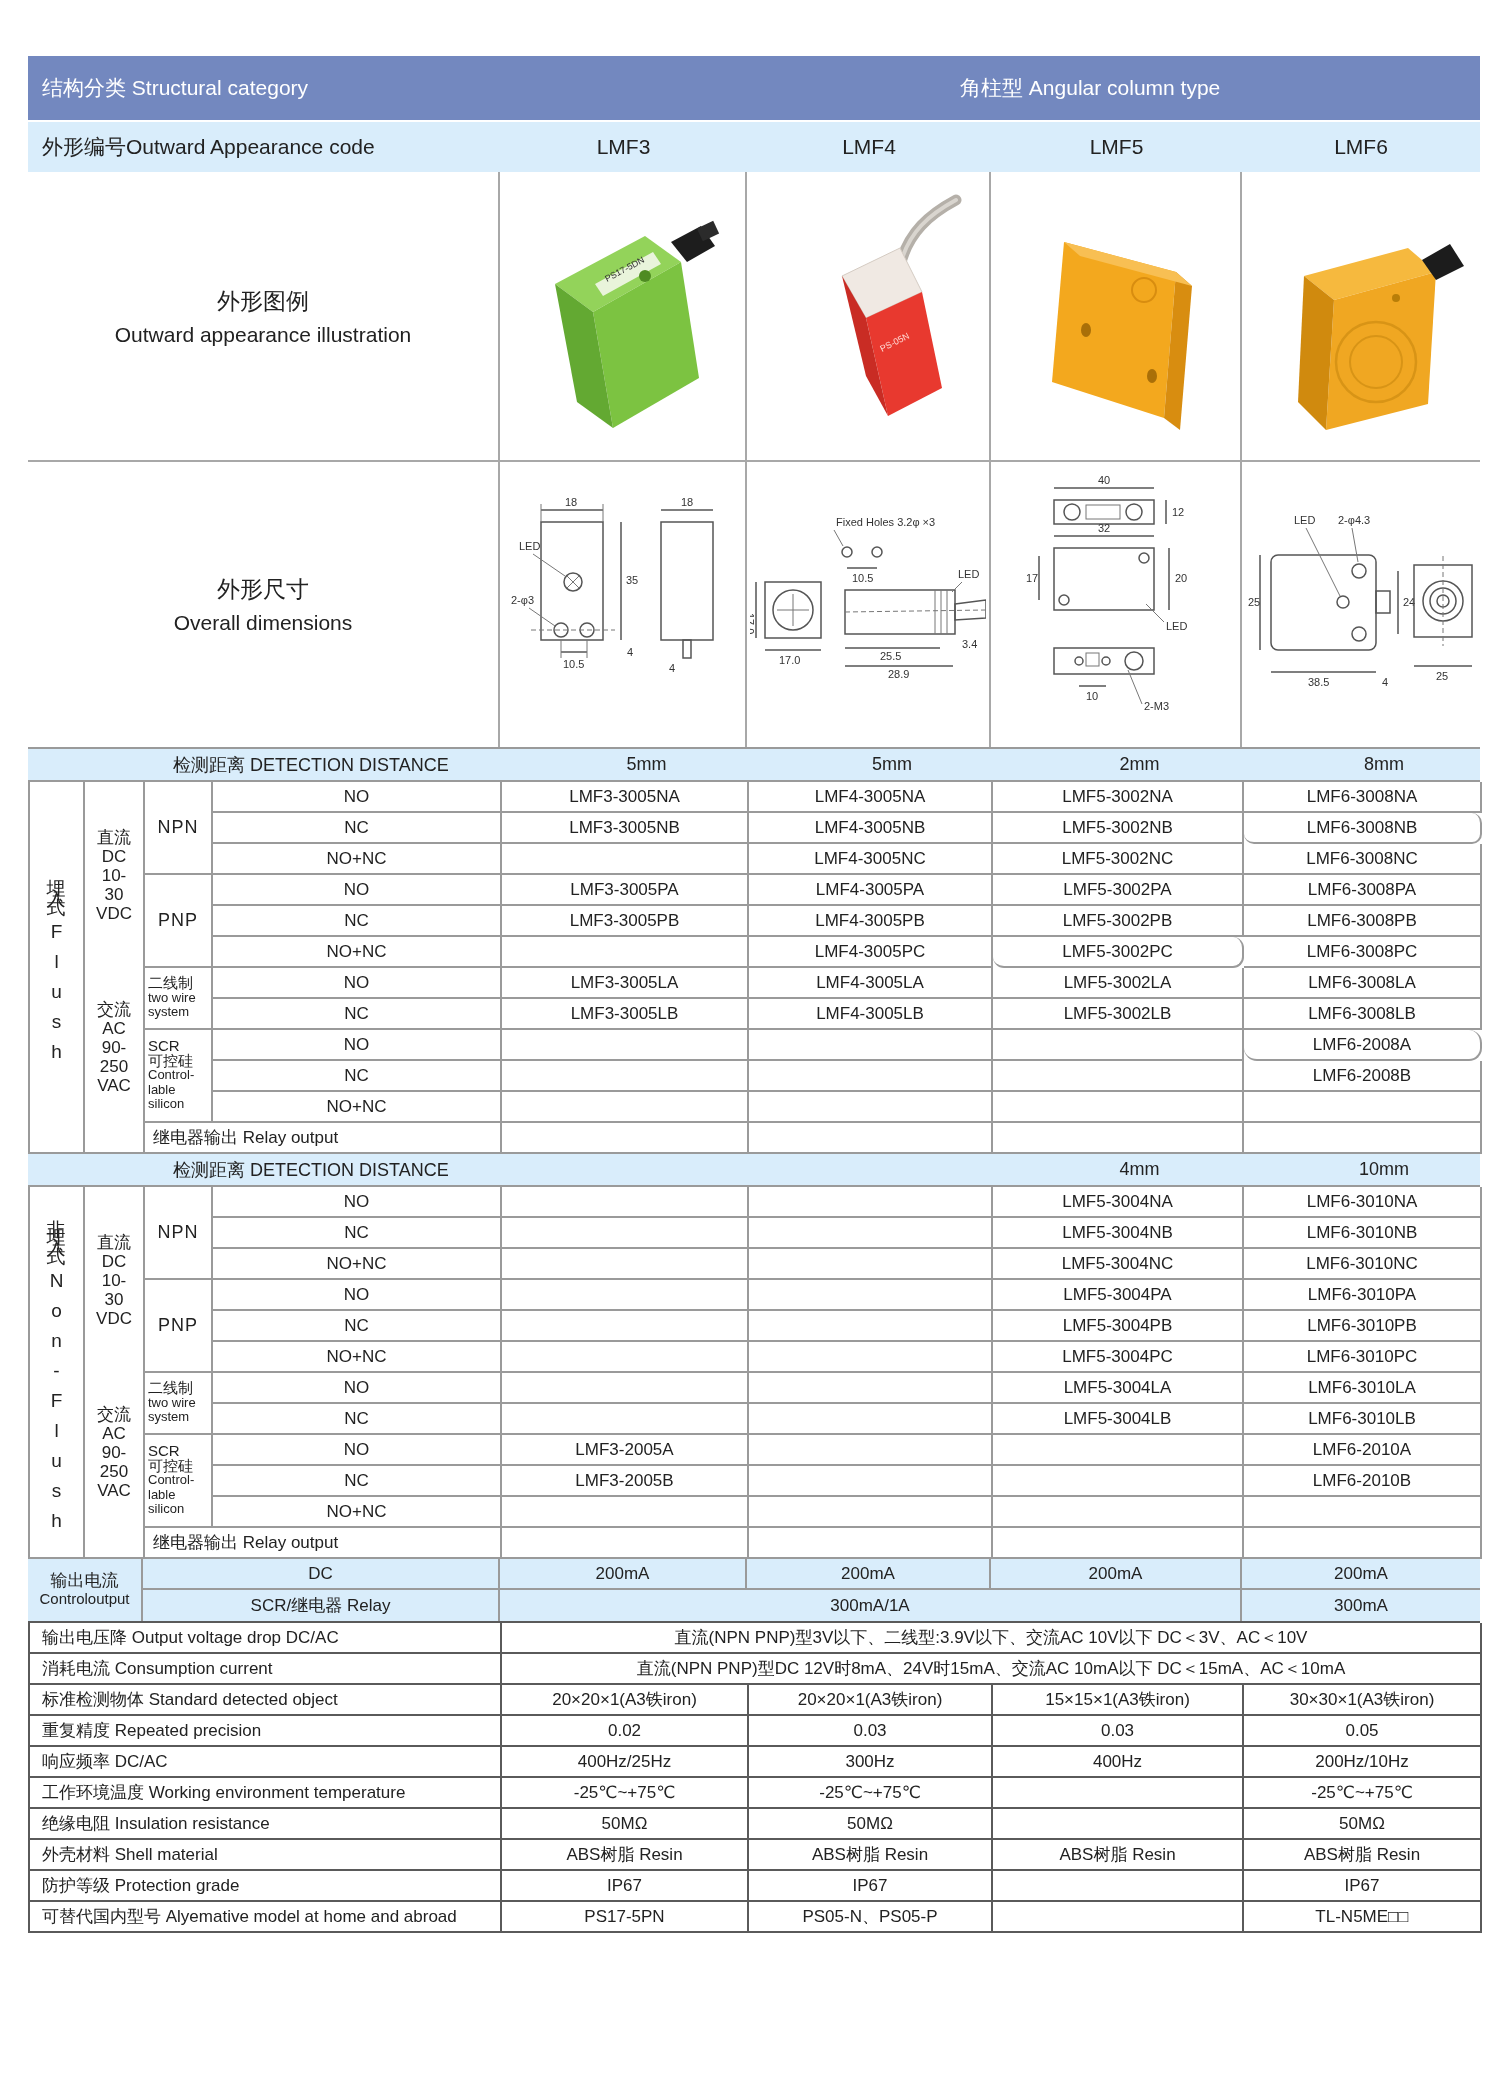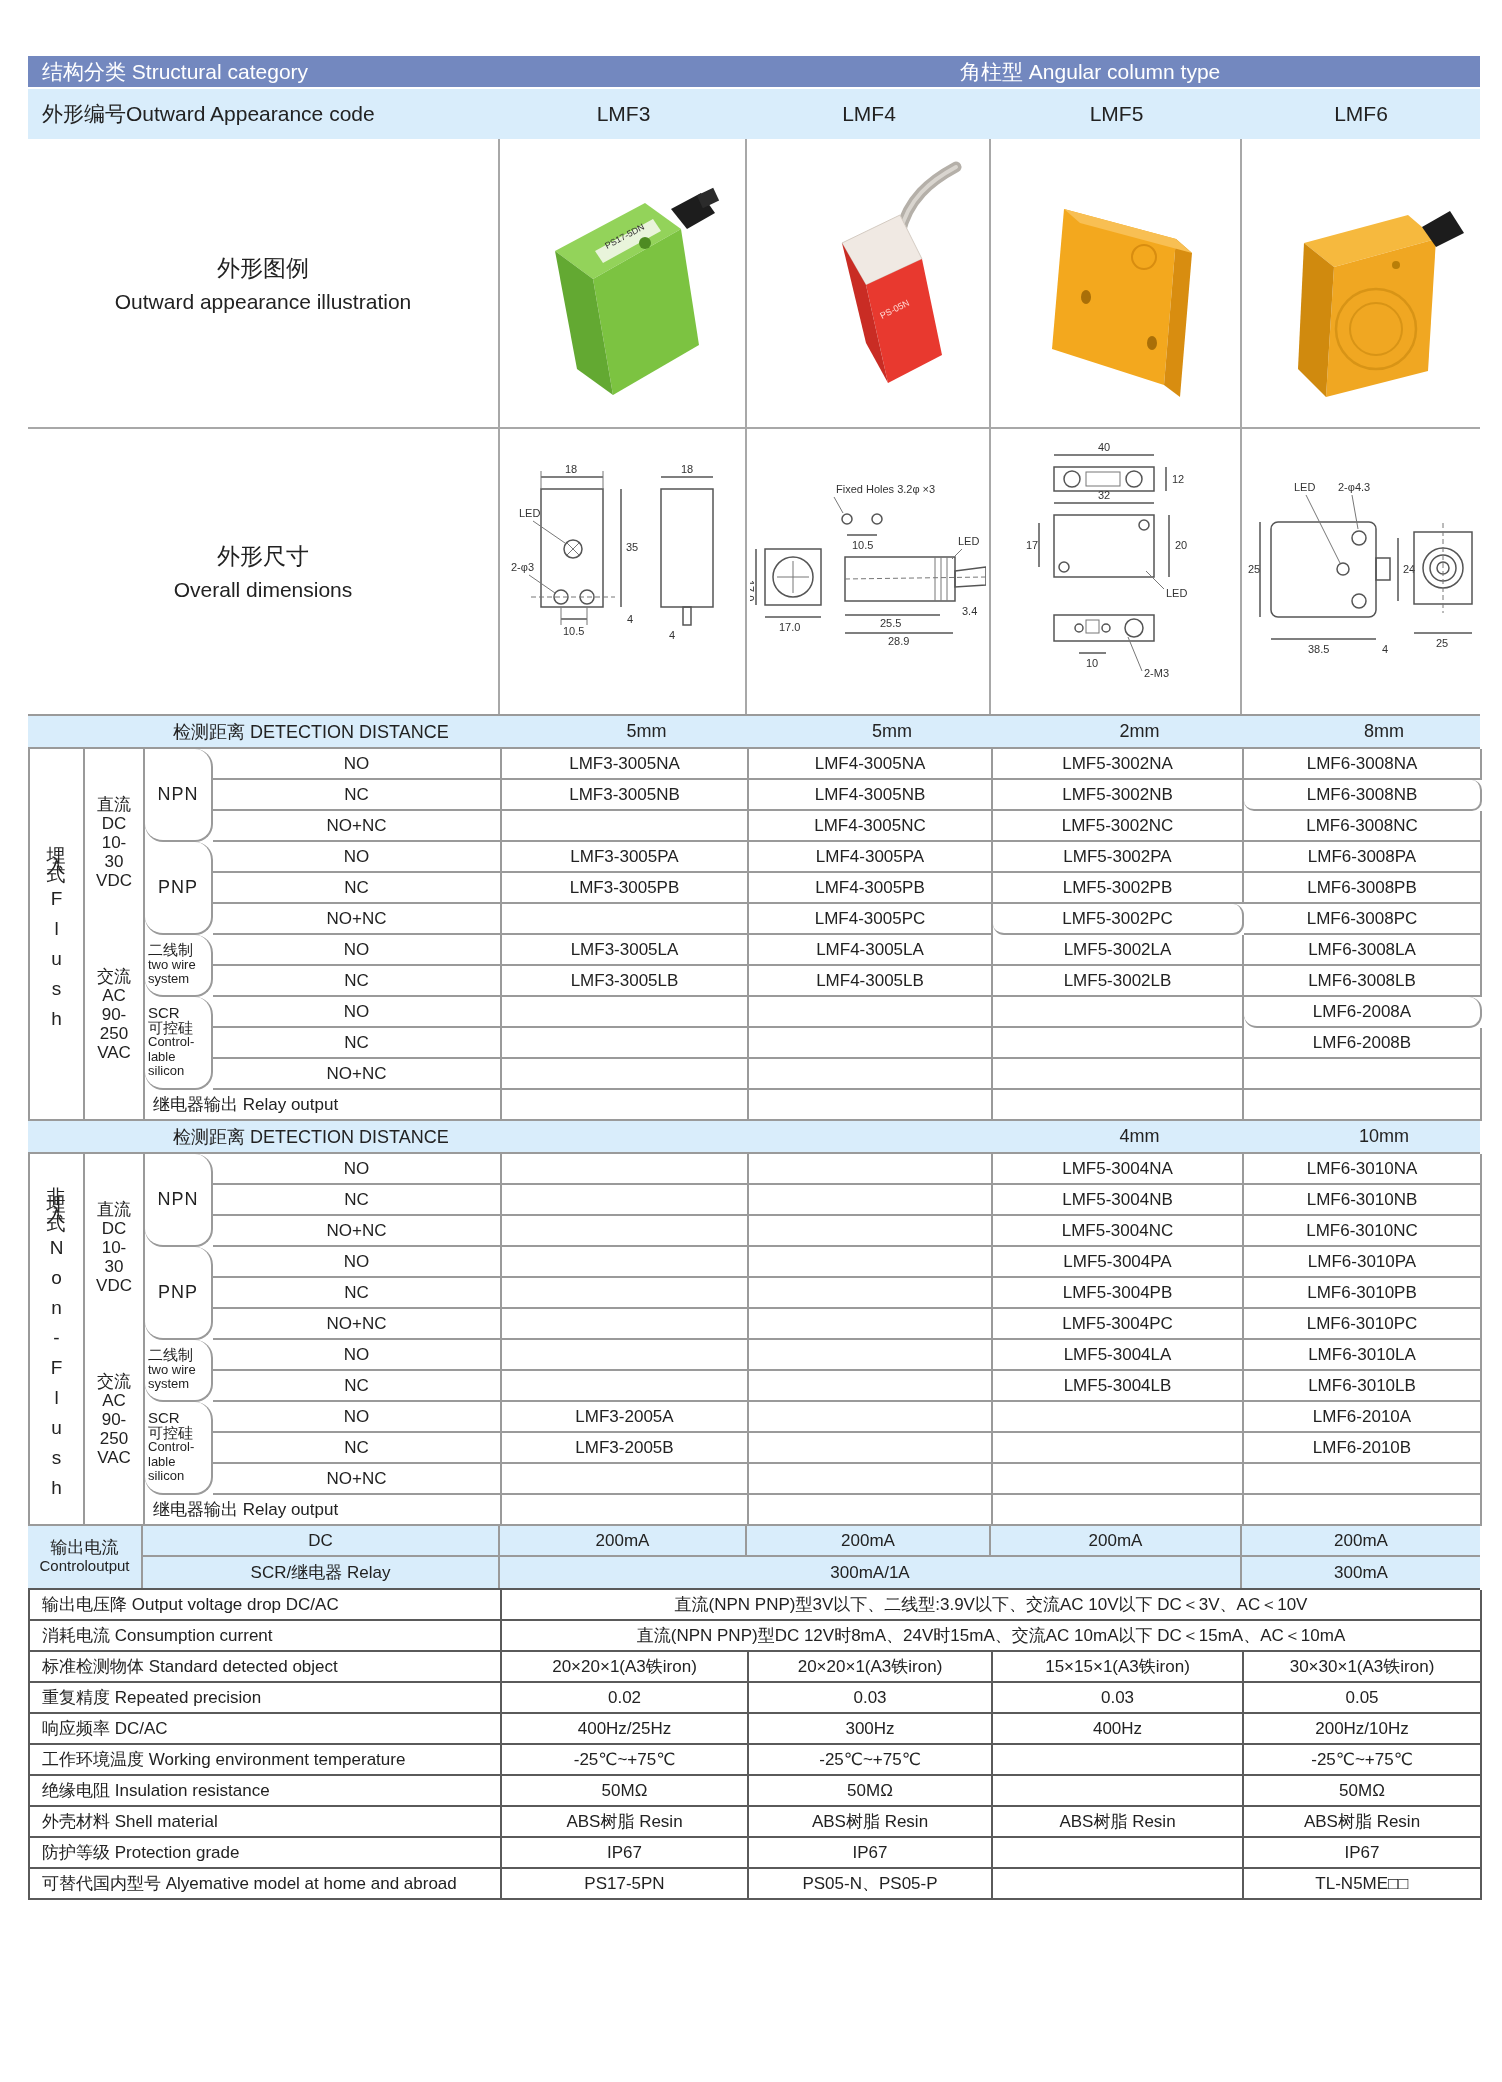--- a/index.html
+++ b/index.html
@@ -15,21 +15,21 @@
   .content{margin-left:28px;width:1452px;}
 
   
   .title-block{margin-top:17px;height:130px;background:var(--header_blue);
     border-radius:26px 26px 0 0;display:flex;flex-direction:column;justify-content:center;
     align-items:flex-end;padding-right:26px;color:#fff;}
   .title-zh{font-size:38px;font-weight:bold;line-height:1.2;}
   .title-en{font-size:46px;font-weight:bold;line-height:1.1;letter-spacing:1px;}
 
   
-  .cat-bar{margin-top:56px;height:31px;background:var(--header_blue);color:#fff;
+  .cat-bar{margin-top:56px;height:64px;background:var(--header_blue);color:#fff;
     display:flex;align-items:center;font-size:21px;position:relative;margin-bottom:2px;}
   .cat-left{padding-left:14px;}
   .cat-right{position:absolute;left:932px;}
 
   
   .cols5{display:grid;grid-template-columns:472px 247px 244px 251px 238px;}
   .cols8{display:grid;grid-template-columns:55px 60px 68px 289px 247px 244px 251px 238px;}
 
   
   .code-row{height:50px;background:var(--light_blue);align-items:center;font-size:21px;}
@@ -54,21 +54,21 @@
   
   .section-grid{grid-auto-rows:31px;border-left:2px solid var(--grid);border-top:2px solid var(--grid);}
   .cell{border-right:2px solid var(--grid);border-bottom:2px solid var(--grid);
     display:flex;align-items:center;justify-content:center;font-size:17px;background:#fff;}
   .strip{grid-column:1;grid-row:1 / span 12;}
   .strip-text{writing-mode:vertical-rl;text-orientation:upright;font-size:19px;letter-spacing:9px;line-height:1;}
   .power{grid-column:2;grid-row:1 / span 12;position:relative;}
   .pblock-dc{position:absolute;top:46px;width:100%;}
   .pblock-ac{position:absolute;top:218px;width:100%;}
   .pblock-dc div,.pblock-ac div{text-align:center;font-size:17px;line-height:19px;}
-  .grp{flex-direction:column;line-height:1.05;border-radius:18px;}
+  .grp{flex-direction:column;line-height:1.05;}
   .grp-npn{grid-column:3;grid-row:1 / span 3;font-size:18px;letter-spacing:1px;}
   .grp-pnp{grid-column:3;grid-row:4 / span 3;font-size:18px;letter-spacing:1px;}
   .grp-2w{grid-column:3;grid-row:7 / span 2;align-items:flex-start;padding-left:3px;}
   .grp-scr{grid-column:3;grid-row:9 / span 3;align-items:flex-start;padding-left:3px;}
   .grp-2w div,.grp-scr div{font-size:13px;line-height:14.5px;text-align:left;}
   .grp-2w .big,.grp-scr .big{font-size:15px;}
   .cell.relay{justify-content:flex-start;padding-left:8px;}
 
   
   .outcur{display:grid;grid-template-columns:115px 357px 247px 244px 251px 238px;

